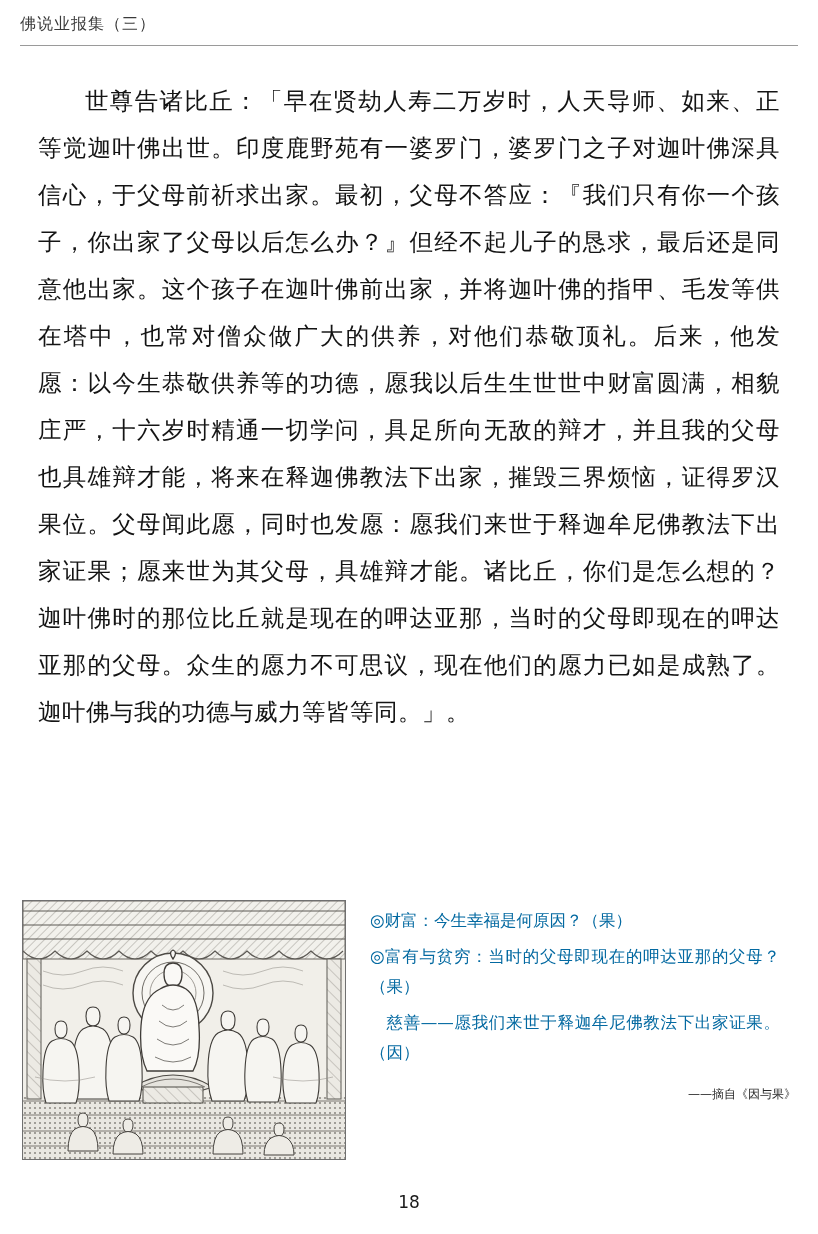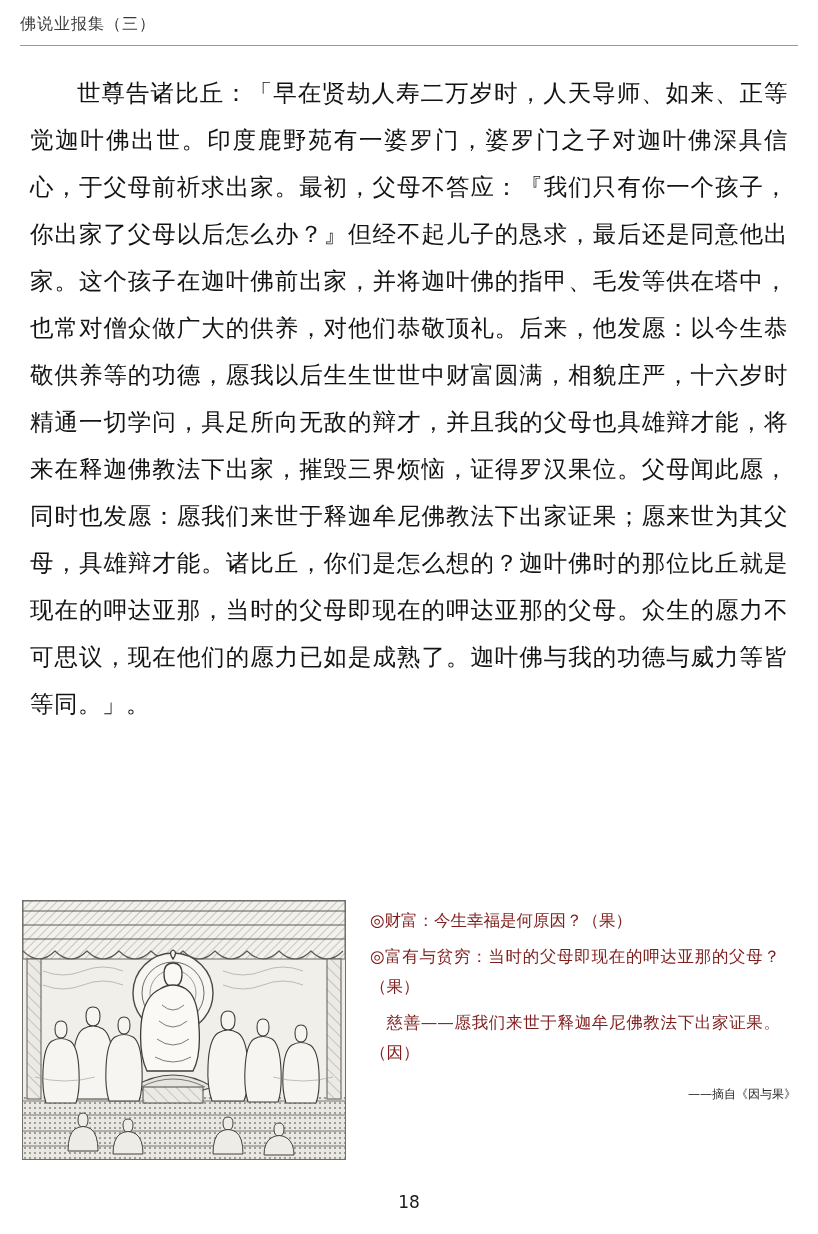--- a/index.html
+++ b/index.html
@@ -47,21 +47,21 @@
   }
 
   
   .body-text {
     position: absolute;
     top: 62px;
     left: 22px;
     right: 22px;
   }
   .body-text p {
-    margin: 8px;
+    margin: 16px;
     font-size: 23.5px;
     line-height: 47px;
     text-align: justify;
     text-justify: inter-ideograph;
     text-indent: 2em;
     letter-spacing: 0.5px;
     color: #141414;
   }
 
   
@@ -91,21 +91,21 @@
   .notes {
     position: absolute;
     left: 348px;
     right: 0;
     top: 6px;
   }
   .notes p {
     margin: 0 16px 6px 0;
     font-size: 16.5px;
     line-height: 30px;
-    color: #7f1d1d;
+    color: #0369a1;
     text-align: justify;
     text-justify: inter-ideograph;
   }
   .notes p.indent {
     text-indent: 1em;
   }
   .notes .source {
     margin-top: 18px;
     text-align: right;
     font-size: 12px;

